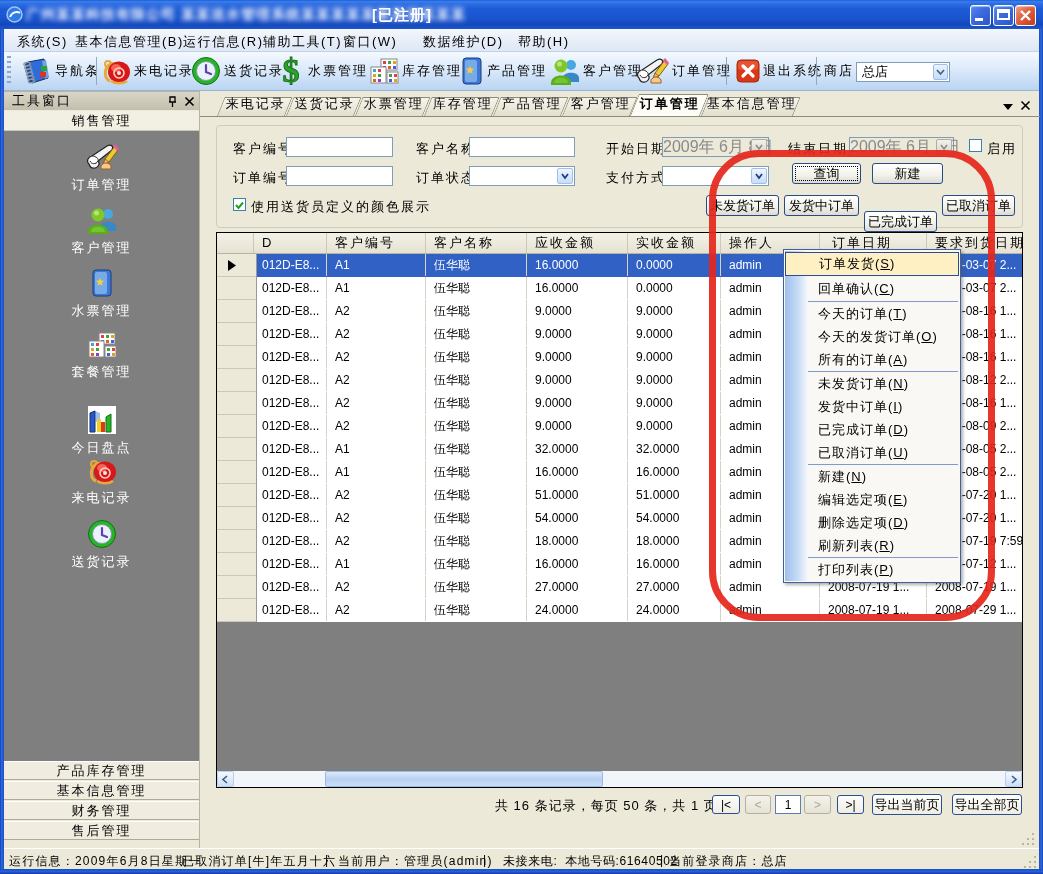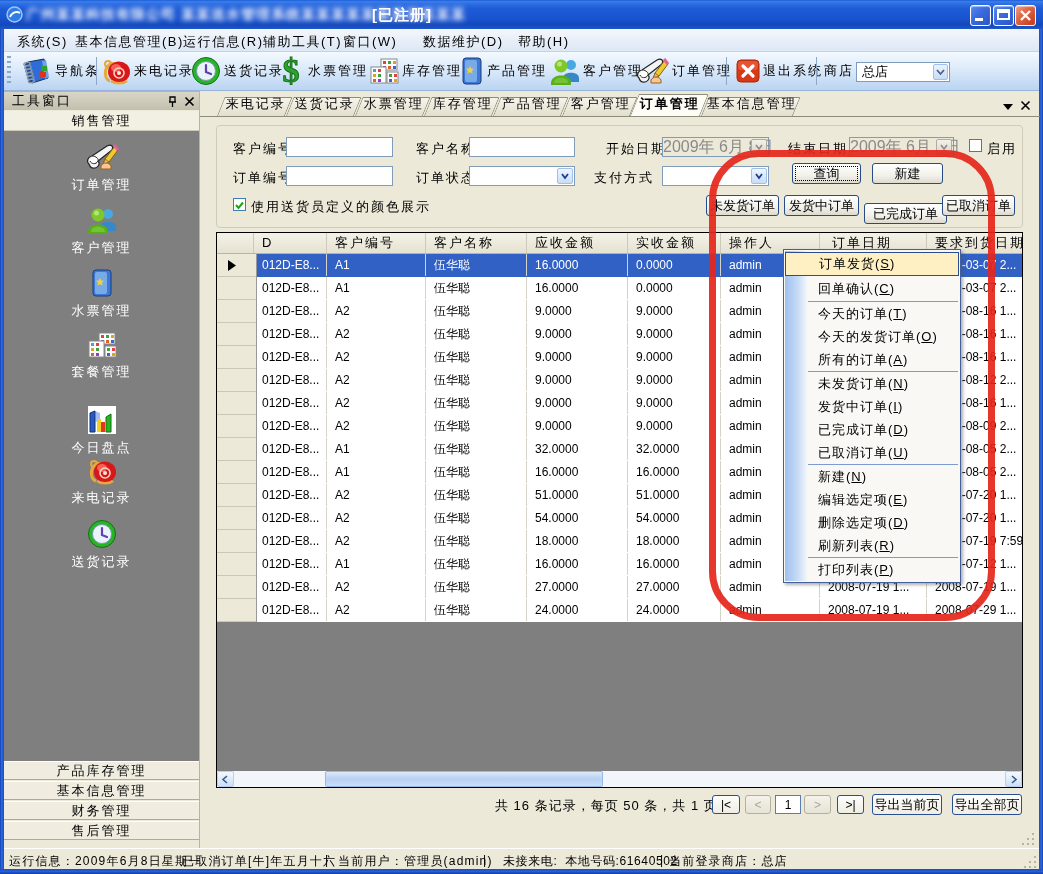--- a/index.html
+++ b/index.html
@@ -375,36 +375,36 @@
  <div class="lbl" style="left:787px;top:49px">启用</div>
 
  <div class="lbl" style="left:33px;top:78px">订单编号</div>
  <div class="inp" style="left:86px;top:75px;width:107px"></div>
  <div class="lbl" style="left:216px;top:78px">订单状态</div>
  <div class="inp" style="left:269px;top:75px;width:106px">
       <span class="dropbtn"><svg width="14" height="14">
           <path d="M4 5 L7 9 L10 5" fill="none" stroke="#1C3E94" stroke-width="1.8"></path>
         </svg></span>
     </div>
- <div class="lbl" style="left:394px;top:78px">支付方式</div>
+ <div class="lbl" style="left:406px;top:78px">支付方式</div>
  <div class="inp" style="left:462px;top:75px;width:107px">
       <span class="dropbtn"><svg width="14" height="14">
           <path d="M4 5 L7 9 L10 5" fill="none" stroke="#1C3E94" stroke-width="1.8"></path>
         </svg></span>
     </div>
  <div class="xpbtn" style="left:592px;top:72px;width:69px;outline:1px dotted #000;outline-offset:-4px">查询</div>
  <div class="xpbtn" style="left:672px;top:72px;width:71px">新建</div>
 
  <div class="cbx" style="left:33px;top:107px"><svg width="11" height="11">
         <path d="M2 5 L4.5 8 L9 2.5" fill="none" stroke="#21A121" stroke-width="2"></path>
       </svg></div>
  <div class="lbl" style="left:51px;top:107px">使用送货员定义的颜色展示</div>
  <div class="xpbtn" style="left:506px;top:104px;width:73px">未发货订单</div>
  <div class="xpbtn" style="left:584px;top:104px;width:75px">发货中订单</div>
- <div class="xpbtn" style="left:664px;top:112px;width:83px">已完成订单</div>
+ <div class="xpbtn" style="left:664px;top:120px;width:73px">已完成订单</div>
  <div class="xpbtn" style="left:742px;top:104px;width:73px">已取消订单</div>
 
  <div id="grid">
   <div id="ghead">
    <div class="gh" style="left:0px;width:37px"></div>
    <div class="gh" style="left:41px;width:69px">D</div>
    <div class="gh" style="left:114px;width:95px">客户编号</div>
    <div class="gh" style="left:213px;width:97px">客户名称</div>
    <div class="gh" style="left:314px;width:97px">应收金额</div>
    <div class="gh" style="left:415px;width:89px">实收金额</div>

